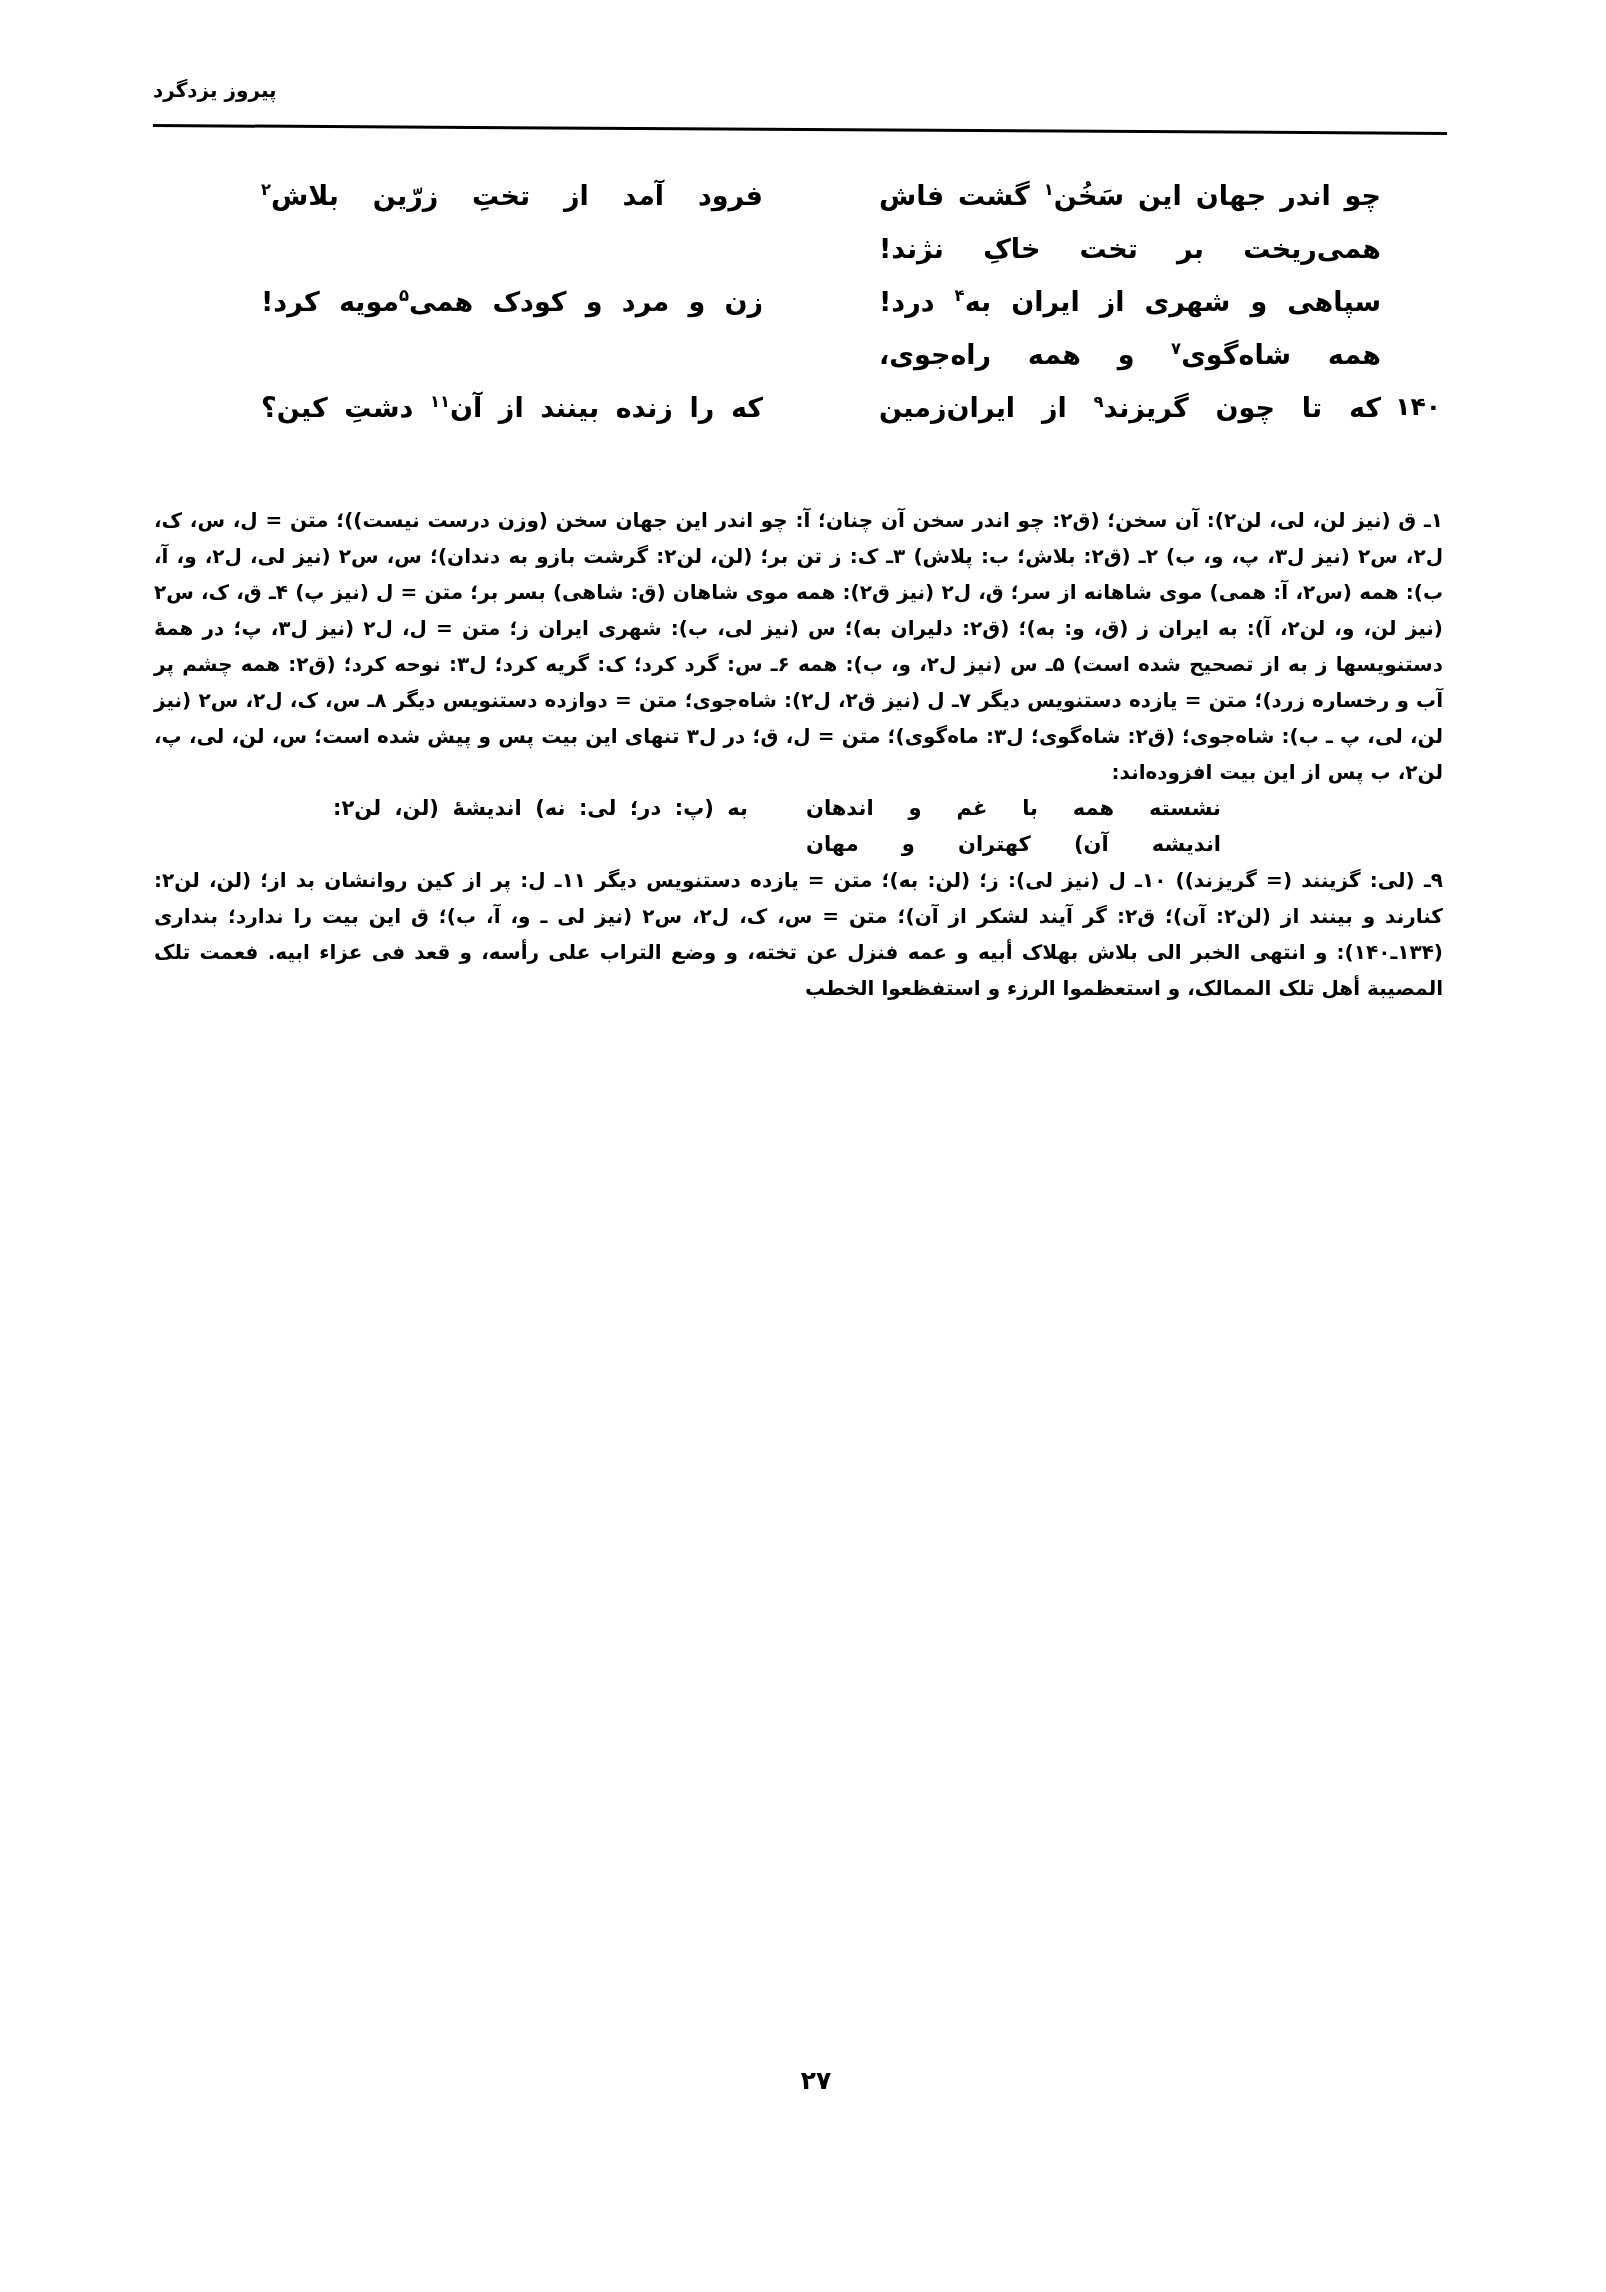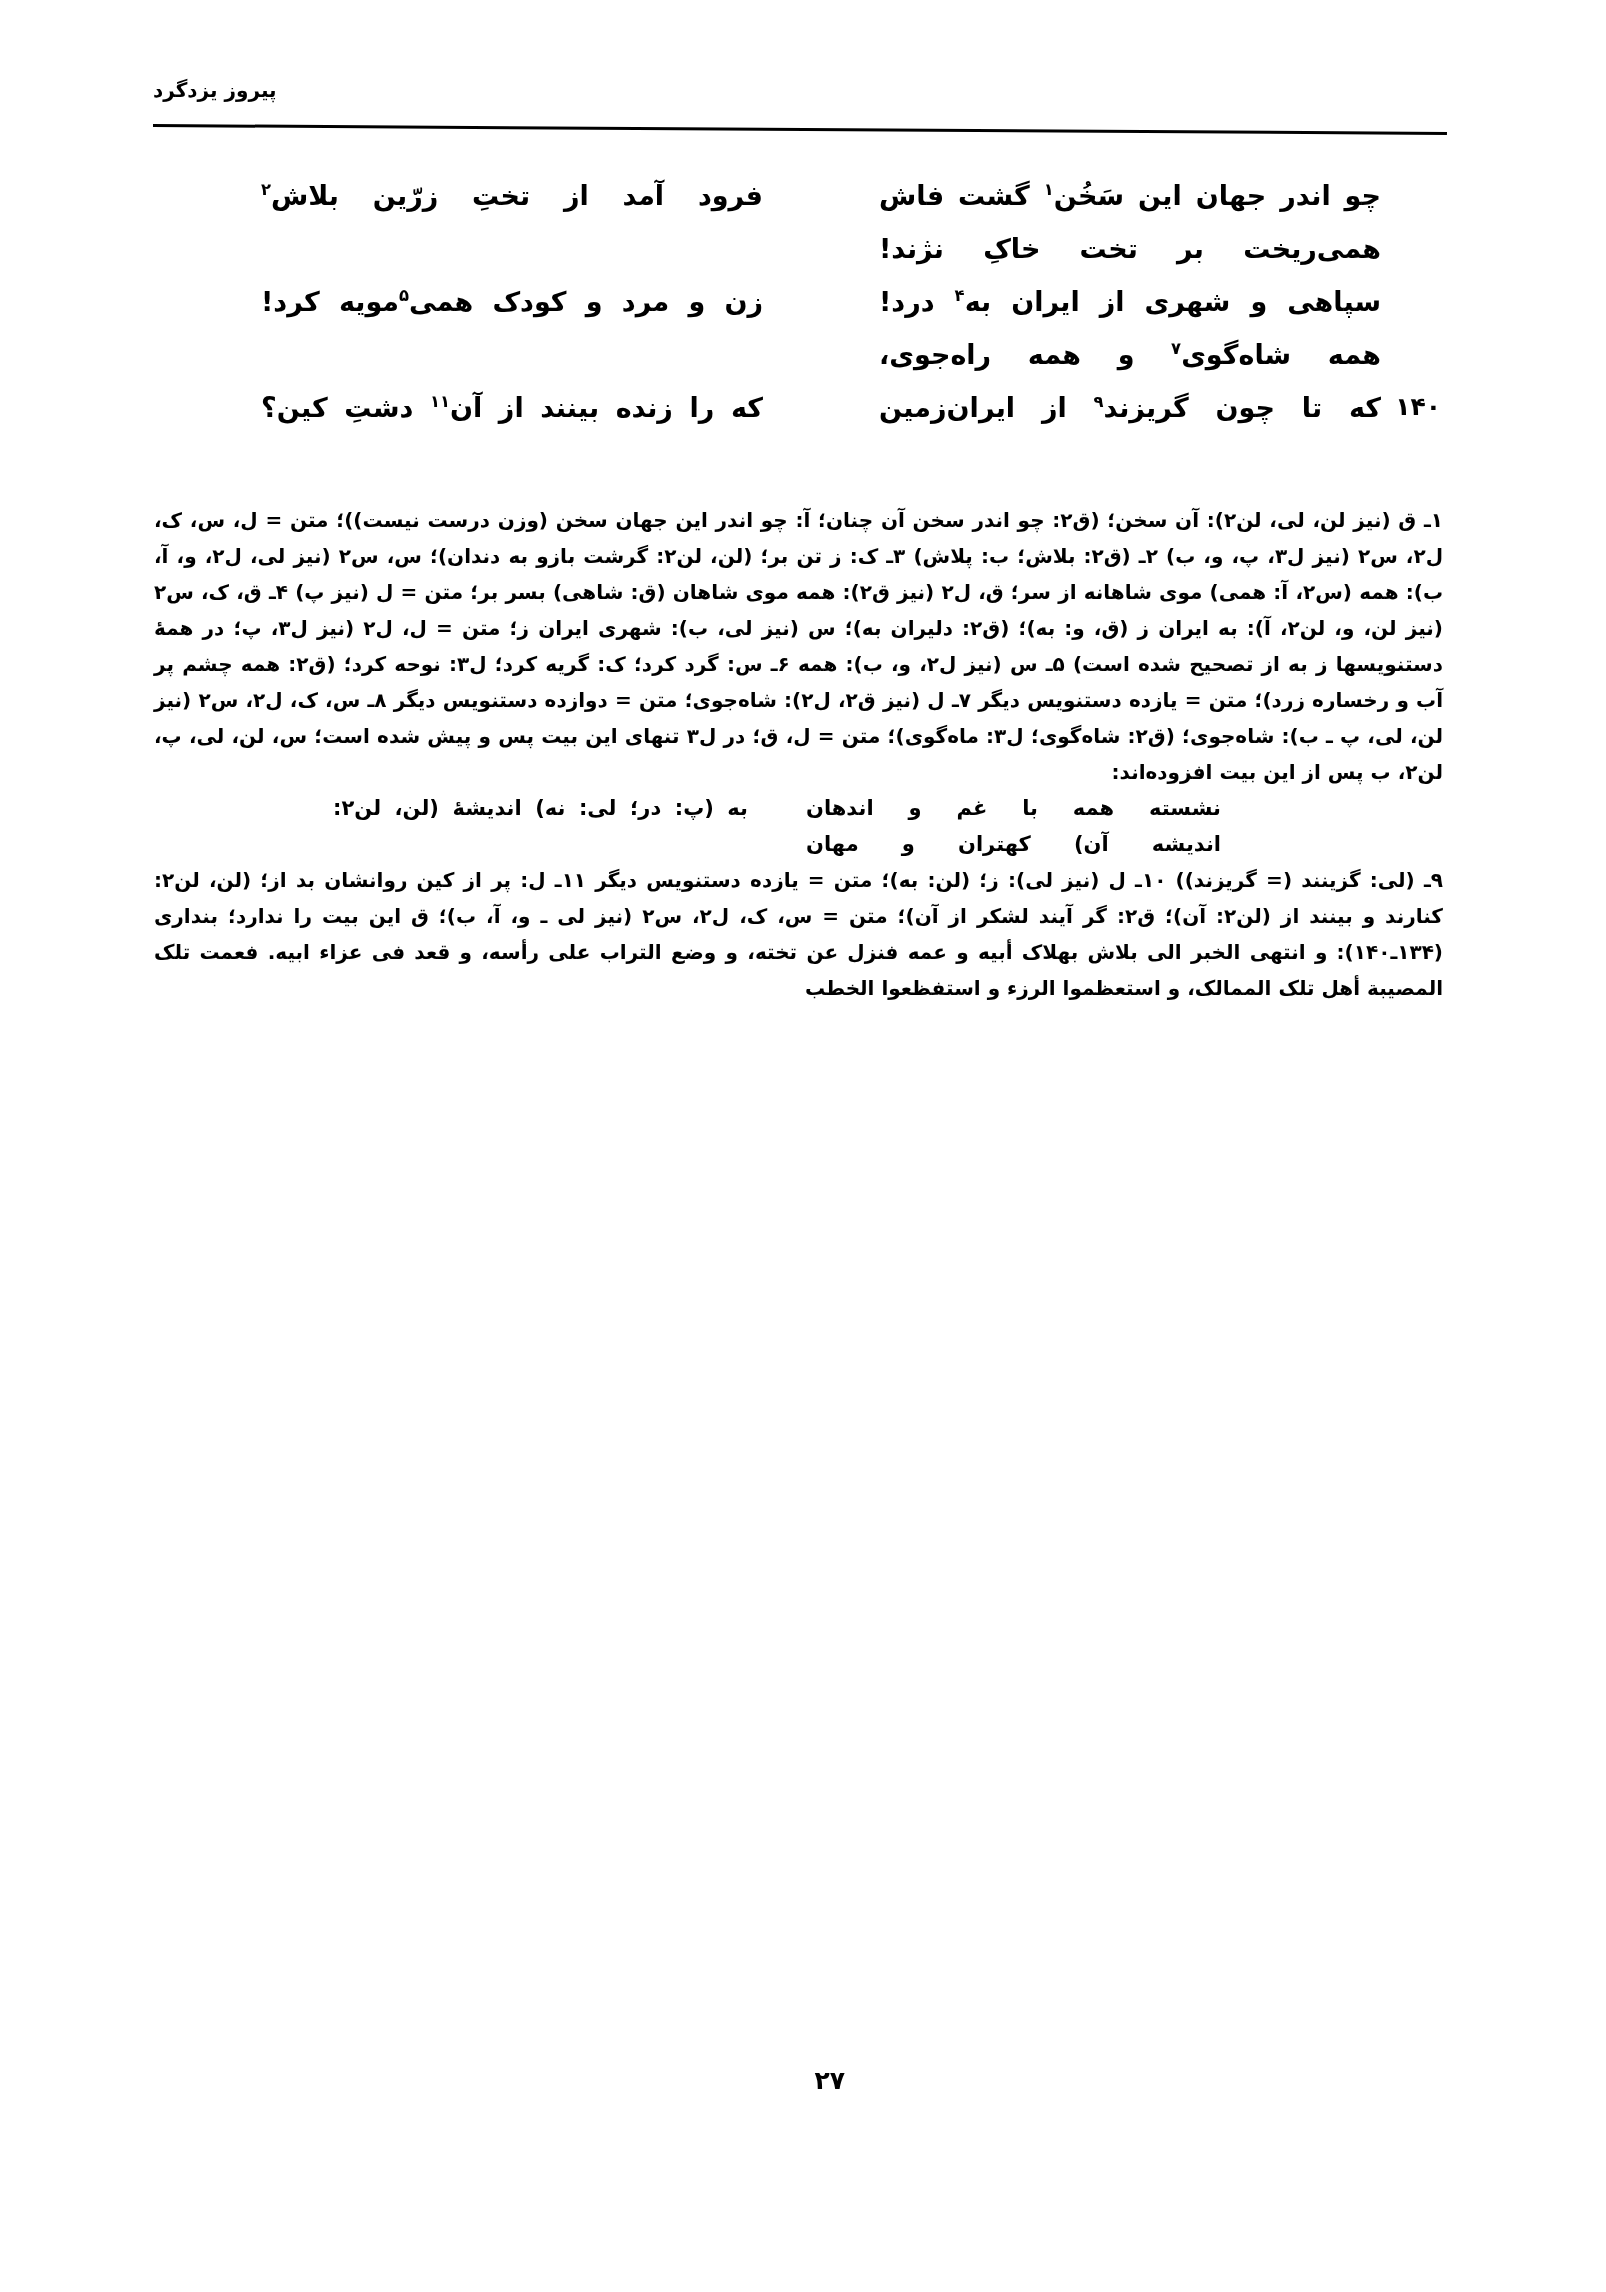--- a/index.html
+++ b/index.html
@@ -30,21 +30,21 @@
   .footnotes {
     position:absolute; top:502px; left:154px; width:1289px; direction:rtl;
     font-size:20px; font-weight:bold; line-height:36px; text-align:justify;
   }
   .fn-verse {
     display:flex; direction:rtl; justify-content:flex-start; gap:58px;
     padding-right:222px; font-size:21px;
   }
   .fn-verse span { width:415px; text-align:justify; text-align-last:justify; white-space:nowrap; }
   .page-number {
-    position:absolute; top:2066px; left:787px; width:58px; text-align:right;
+    position:absolute; top:2066px; left:787px; width:58px; text-align:center;
     font-size:25px; font-weight:bold; direction:rtl;
   }
 </style>
 </head>
 <body>
 
 <div class="running-head">پیروز یزدگرد</div>
 <div class="head-rule"></div>
 
 <div class="verses">

